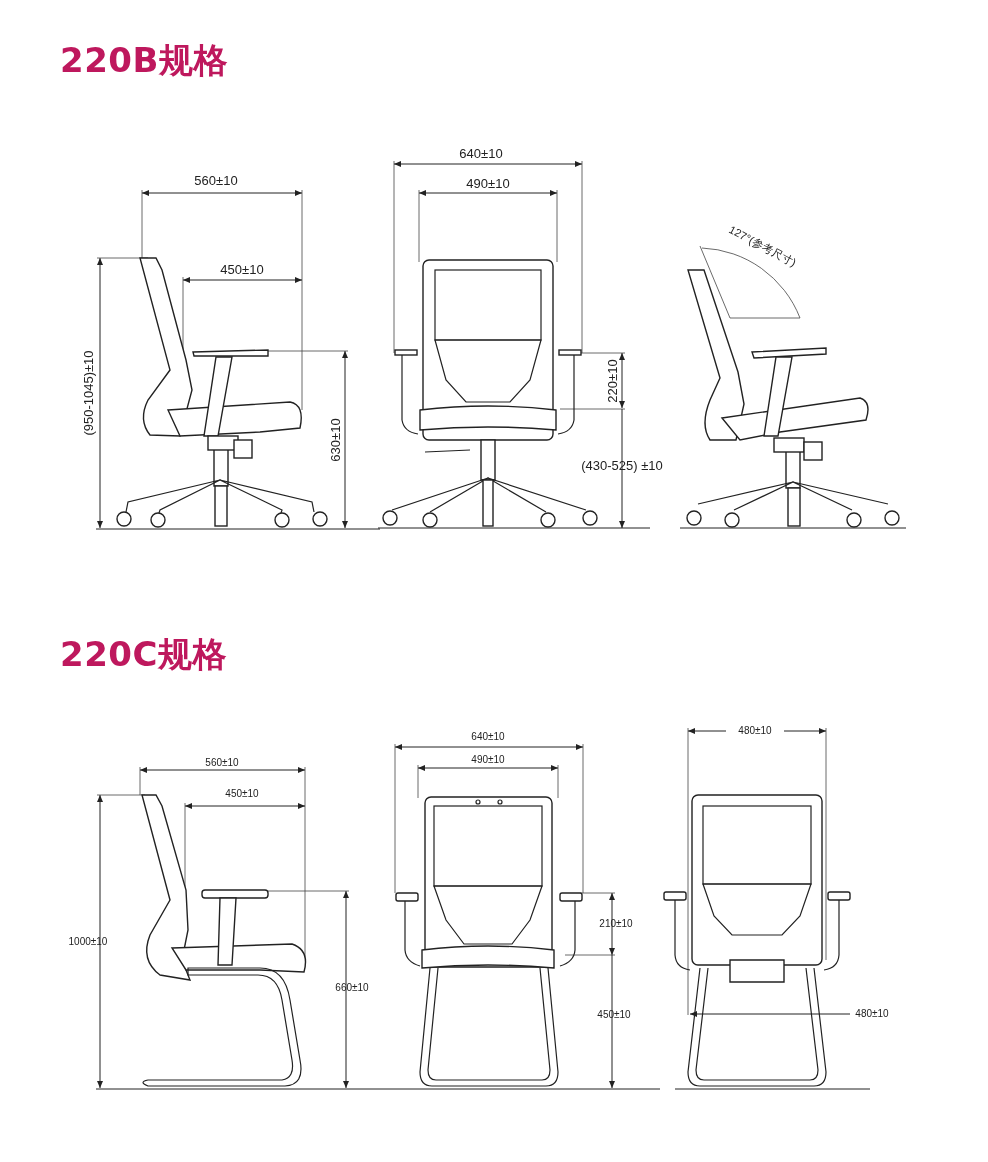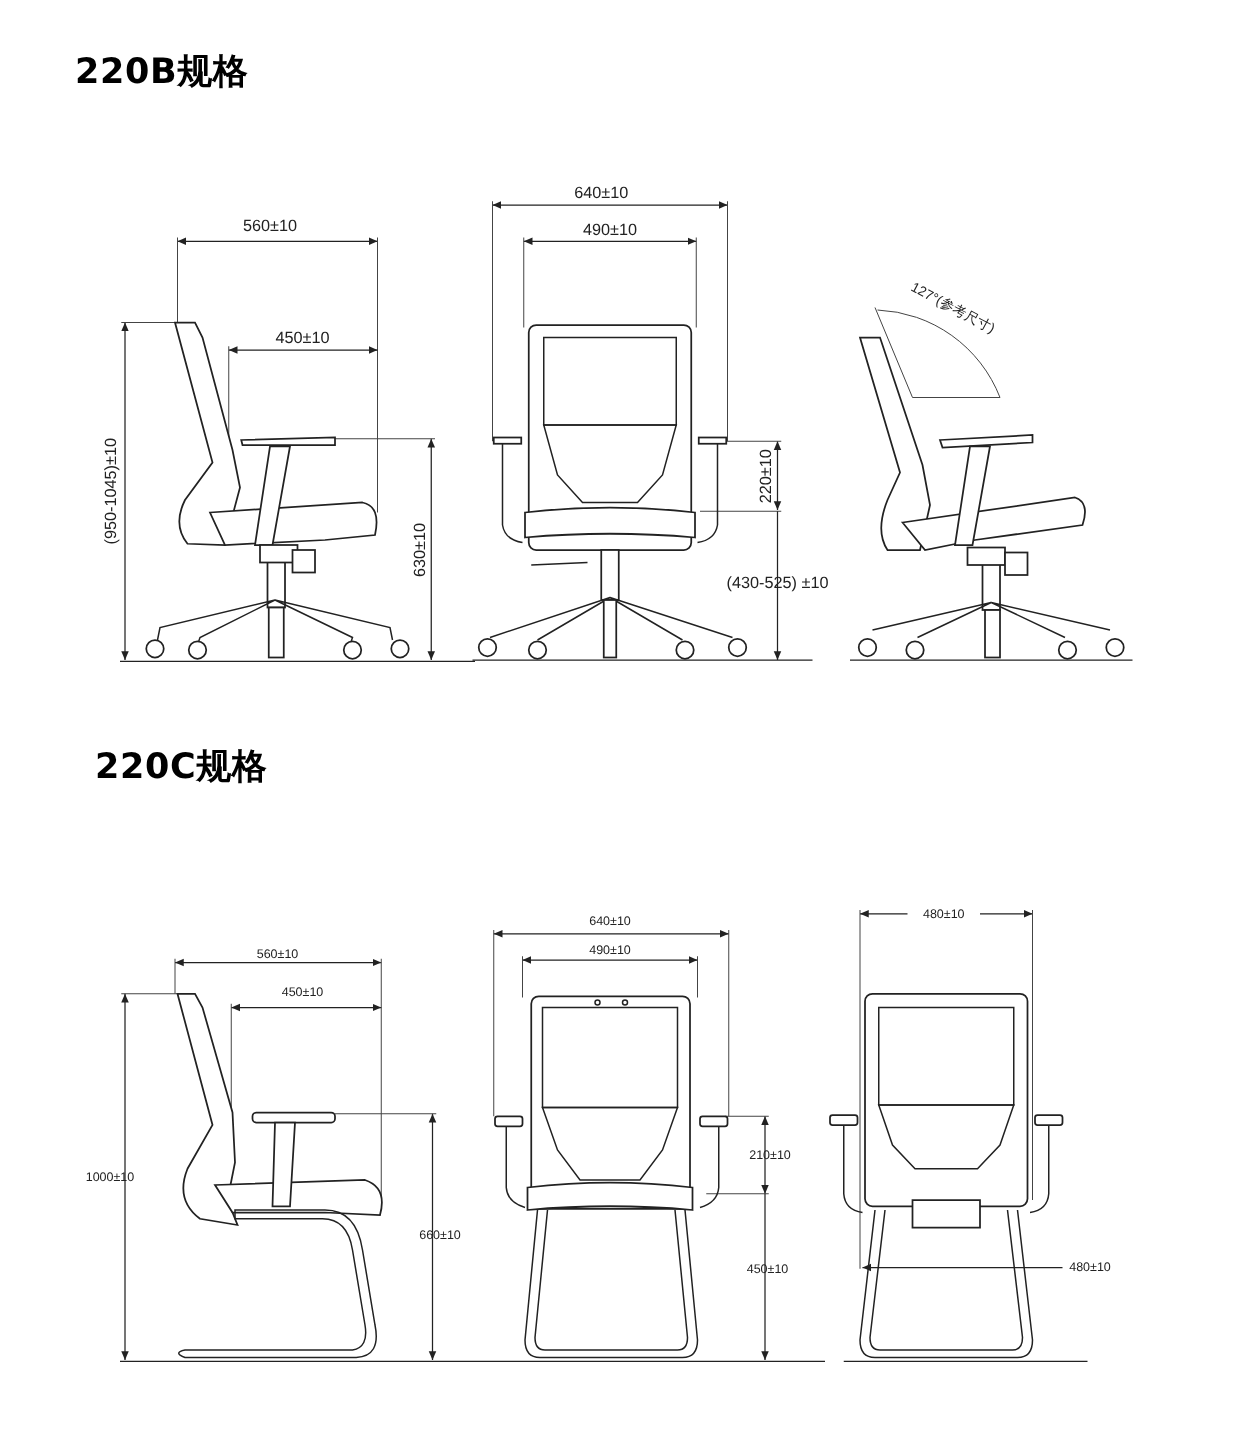--- a/index.html
+++ b/index.html
@@ -1,29 +1,29 @@
 <!DOCTYPE html>
 <html><head>
 <meta charset="utf-8">
 <style>
   html, body { margin:0; padding:0; background:#ffffff; }
   body { width:988px; height:1162px; position:relative; overflow:hidden; font-family:"DejaVu Sans", sans-serif; }
-  .section-title { position:absolute; left:60px; font-size:28px; font-weight:bold; color:#000000; letter-spacing:0.5px; }
+  .section-title { position:absolute; left:60px; font-size:34px; font-weight:bold; color:#be185d; letter-spacing:0.5px; }
   svg.drawing { position:absolute; left:0; top:0; }
   .dim-text { font-family:"Liberation Sans", sans-serif; fill:#222; }
   .ln { stroke:#222; fill:none; stroke-width:1; }
   .thin { stroke:#444; fill:none; stroke-width:0.8; }
   .part { stroke:#222; fill:#fff; stroke-width:1.4; }
   .part2 { stroke:#222; fill:none; stroke-width:1.2; }
 </style>
 </head>
 <body>
 
 <div class="section-title" style="top:38px;">220B规格</div>
-<div class="section-title" style="top:594px;margin-left:16px;">220C规格</div>
+<div class="section-title" style="top:632px;">220C规格</div>
 
 <svg class="drawing" width="988" height="1162" viewBox="0 0 988 1162">
   <defs>
     <marker id="arr" markerWidth="8" markerHeight="8" refX="7" refY="4" orient="auto-start-reverse">
       <path d="M0,1 L7,4 L0,7 z" fill="#222"></path>
     </marker>
   </defs>
 
   <g>
 

